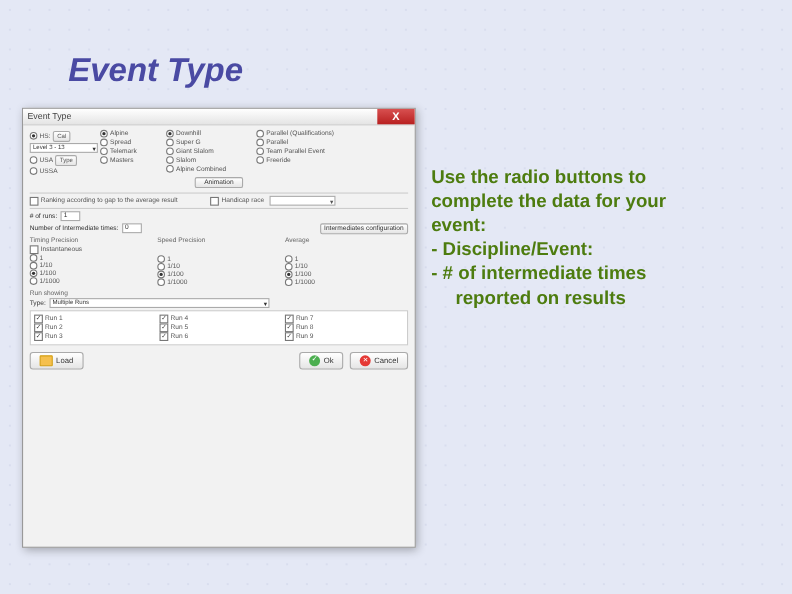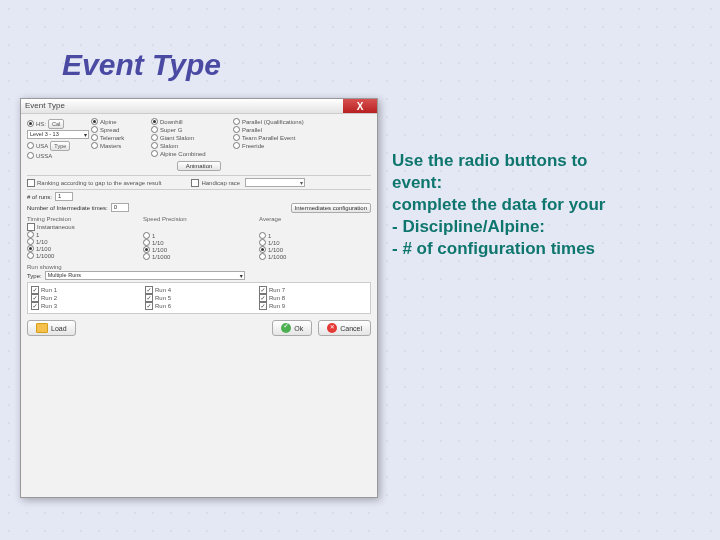--- a/index.html
+++ b/index.html
@@ -45,21 +45,21 @@
   .cols3 { display:flex; gap:4px; }
   .precol { flex:1; }
   .runs { border:1px solid #ccc; background:#fff; padding:3px; margin-top:2px; }
   .runs-grid { display:grid; grid-template-columns:repeat(3,1fr); gap:0 6px; }
   .btm { display:flex; gap:6px; align-items:center; margin-top:6px; }
   .bbtn { display:flex; align-items:center; gap:3px; padding:2px 8px; border:1px solid #aaa; border-radius:3px; background:linear-gradient(#fff,#e5e5e5); font-size:7px; }
   .ico{width:10px;height:10px;display:inline-block;border-radius:50%;}
   .i-ok{background:#4caf50;position:relative;} .i-ok::after{content:"✓";color:#fff;font-size:7px;position:absolute;left:2px;top:-1px;}
   .i-cn{background:#e53935;position:relative;} .i-cn::after{content:"✕";color:#fff;font-size:6px;position:absolute;left:2.5px;top:0;}
   .i-ld{width:12px;height:10px;background:#f5c04d;border:1px solid #d4a017;border-radius:1px;}
-  .instr { position:absolute; top:150px; left:392px; width:300px; font-size:17px; font-weight:bold; color:#0f766e; line-height:1.3; }
+  .instr { position:absolute; top:150px; left:392px; width:300px; font-size:17px; font-weight:bold; color:#4d7c0f; line-height:1.3; }
   .instr .in { padding-left:22px; }
 </style>
 </head>
 <body>
 
 <div class="title">Event Type</div>
 
 <div class="window">
   <div class="tb">
     <div class="tb-title">Event Type</div>
@@ -293,17 +293,18 @@
       <div class="bbtn">
           <span class="ico i-cn"></span>
           <span>Cancel</span>
         </div>
     </div>
   </div>
 </div>
 
 <div class="instr">
   <div>Use the radio buttons to</div>
+  <div>complete the data for your</div>
   <div>event:</div>
-  <div>complete the data for your</div>
-  <div>- Discipline/Alpine:</div>
-  <div>- # of configuration times</div>
+  <div>- Discipline/Event:</div>
+  <div>- # of intermediate times</div>
+  <div class="in">reported on results</div>
 </div>
 
 </body></html>

